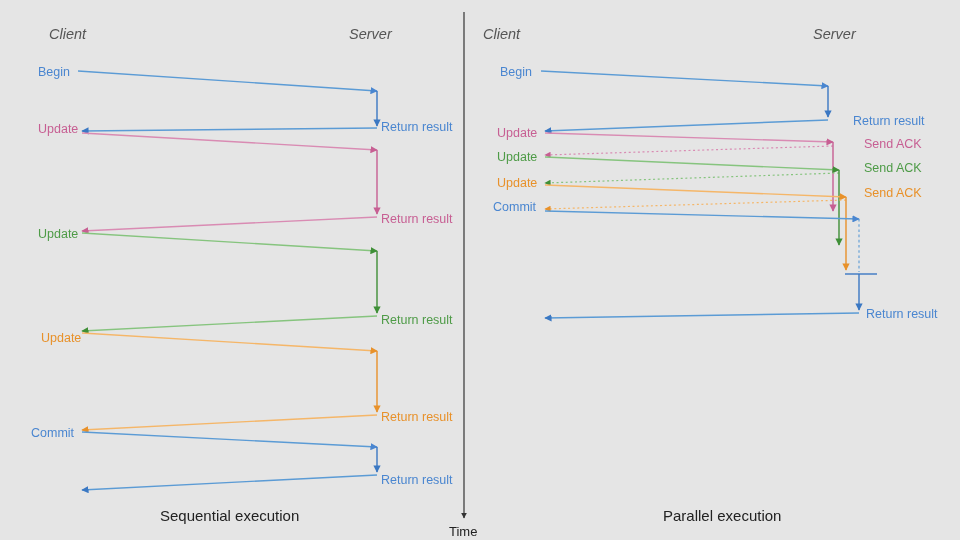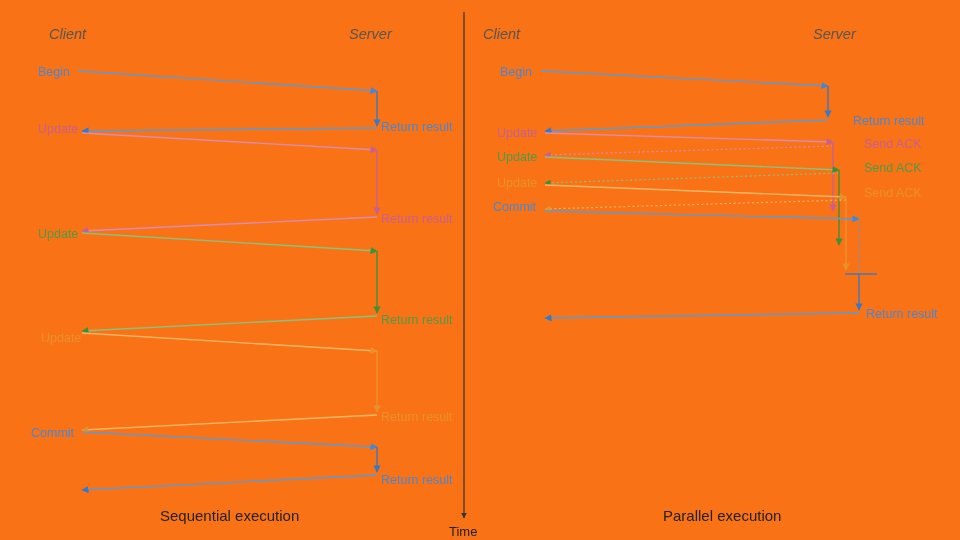--- a/index.html
+++ b/index.html
@@ -4,21 +4,21 @@
 <style>
   html, body {
     margin: 0;
     padding: 0;
     background: #ffffff;
   }
   #page {
     position: relative;
     width: 960px;
     height: 540px;
-    background: #f97316;
+    background: #e5e5e5;
     overflow: hidden;
     font-family: "Liberation Sans", sans-serif;
   }
   svg.diagram {
     position: absolute;
     left: 0;
     top: 0;
     width: 960px;
     height: 540px;
   }

